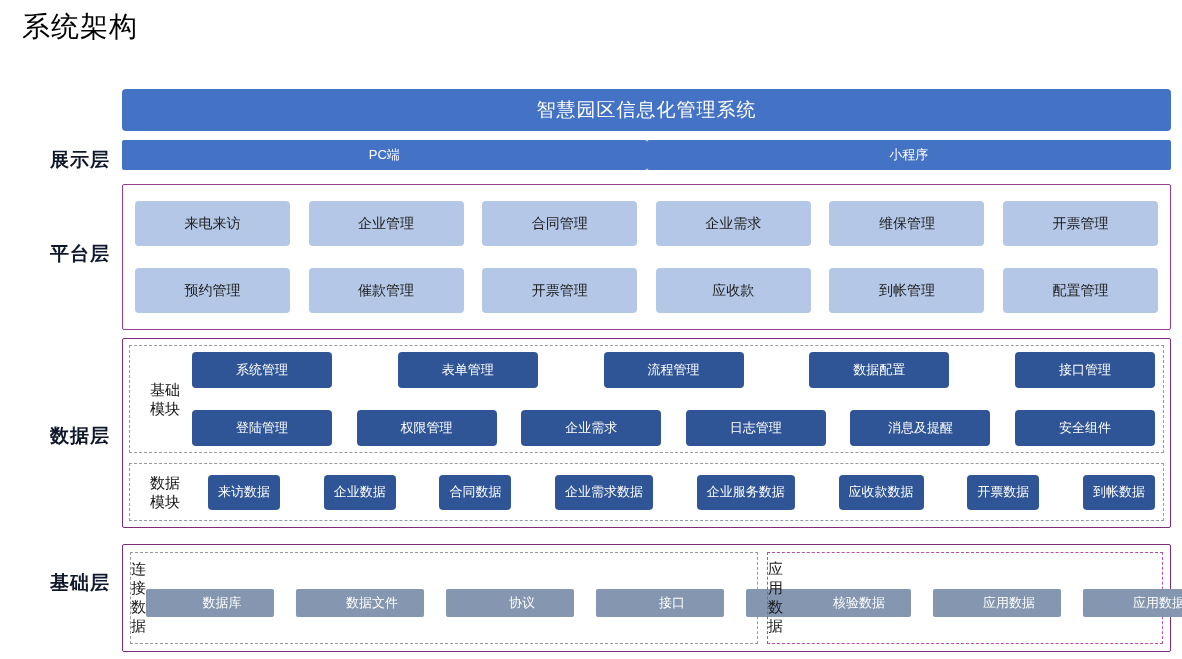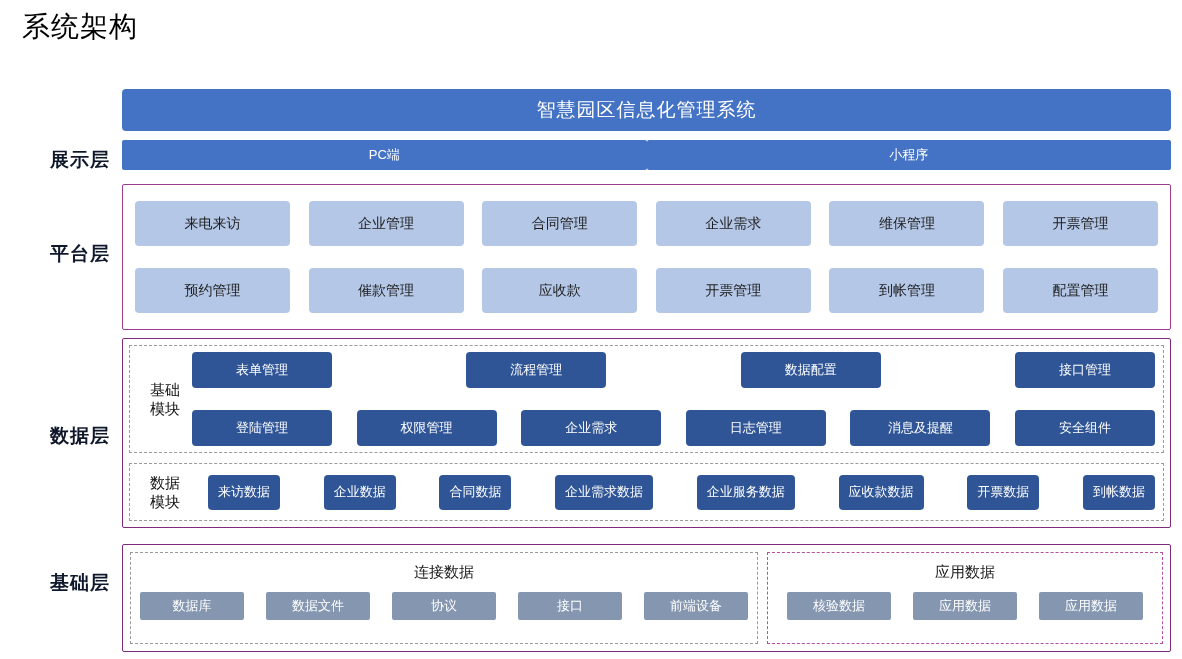--- a/index.html
+++ b/index.html
@@ -186,21 +186,21 @@
     border: 1.5px solid #7D2C79;
     border-radius: 2px;
     box-sizing: border-box;
     padding: 7px;
     display: flex;
     justify-content: space-between;
   }
   .base-group {
     box-sizing: border-box;
     display: flex;
-    flex-direction: column;
+    flex-direction: row;
     align-items: center;
     padding-top: 10px;
   }
   .base-group.connect {
     width: 628px;
     border: 1.5px dashed #9A9A9A;
   }
   .base-group.apply {
     width: 396px;
     border: 1.5px dashed #B34FA5;
@@ -217,20 +217,21 @@
   .base-chip {
     width: 104px;
     height: 28px;
     background: #8496B0;
     border-radius: 2px;
     display: flex;
     align-items: center;
     justify-content: center;
     font-size: 13px;
     color: #ffffff;
+    padding-left: 24px;
   }
 </style>
 </head>
 <body>
 
 <div class="page-title">系统架构</div>
 
 <div class="layer-label l-display">展示层</div>
 <div class="layer-label l-platform">平台层</div>
 <div class="layer-label l-data">数据层</div>
@@ -271,44 +272,47 @@
       </div>
   </div>
   <div class="platform-row">
     <div class="platform-card">
         <span>预约管理</span>
       </div>
     <div class="platform-card">
         <span>催款管理</span>
       </div>
     <div class="platform-card">
+        <span>开票管理</span>
+      </div>
+    <div class="platform-card">
         <span>应收款</span>
-      </div>
-    <div class="platform-card">
-        <span>开票管理</span>
       </div>
     <div class="platform-card">
         <span>到帐管理</span>
       </div>
     <div class="platform-card">
         <span>配置管理</span>
       </div>
   </div>
 </div>
 
 <div class="col data-box">
 
   <div class="dashed-group group-basic">
     <div class="group-label">
       <div>基础</div>
       <div>模块</div>
     </div>
     <div class="group-body">
       <div class="module-row">
         <div class="module-card">
+            <span>系统管理</span>
+          </div>
+        <div class="module-card">
             <span>表单管理</span>
           </div>
         <div class="module-card">
             <span>流程管理</span>
           </div>
         <div class="module-card">
             <span>数据配置</span>
           </div>
         <div class="module-card">
             <span>接口管理</span>

